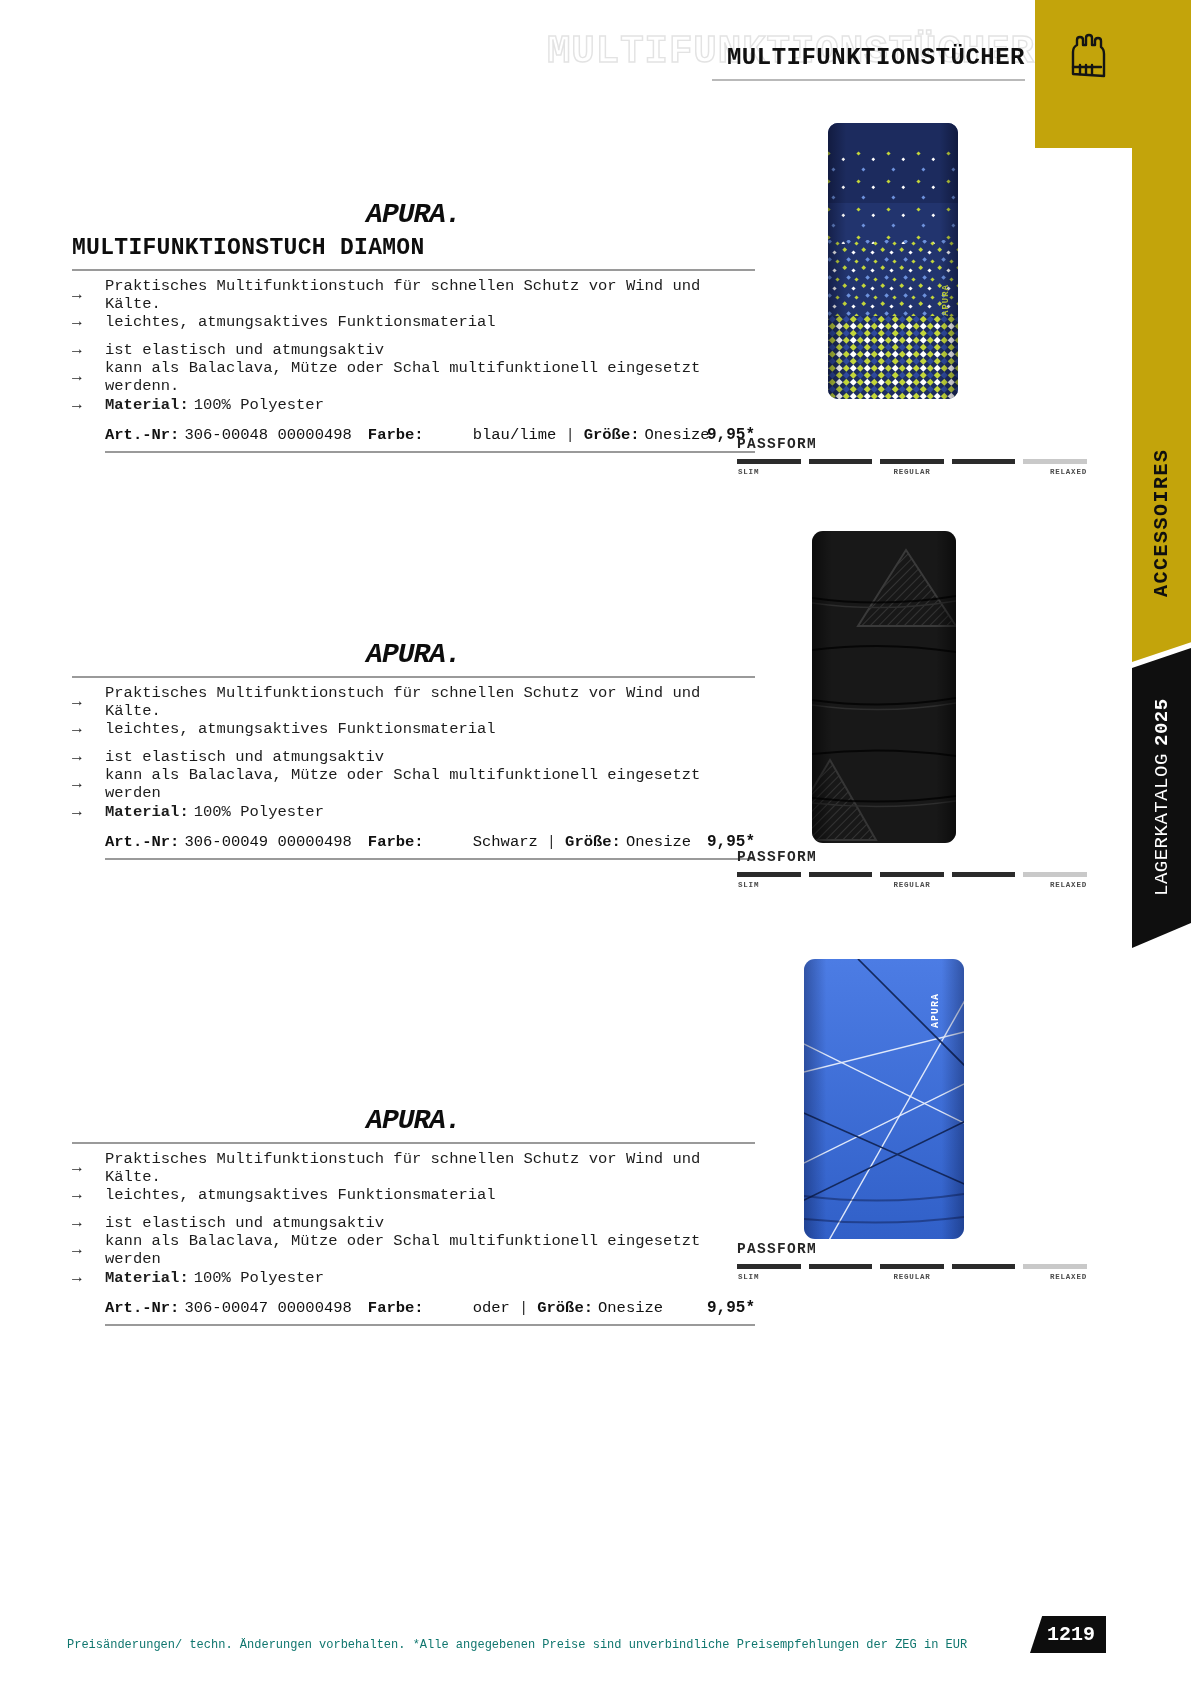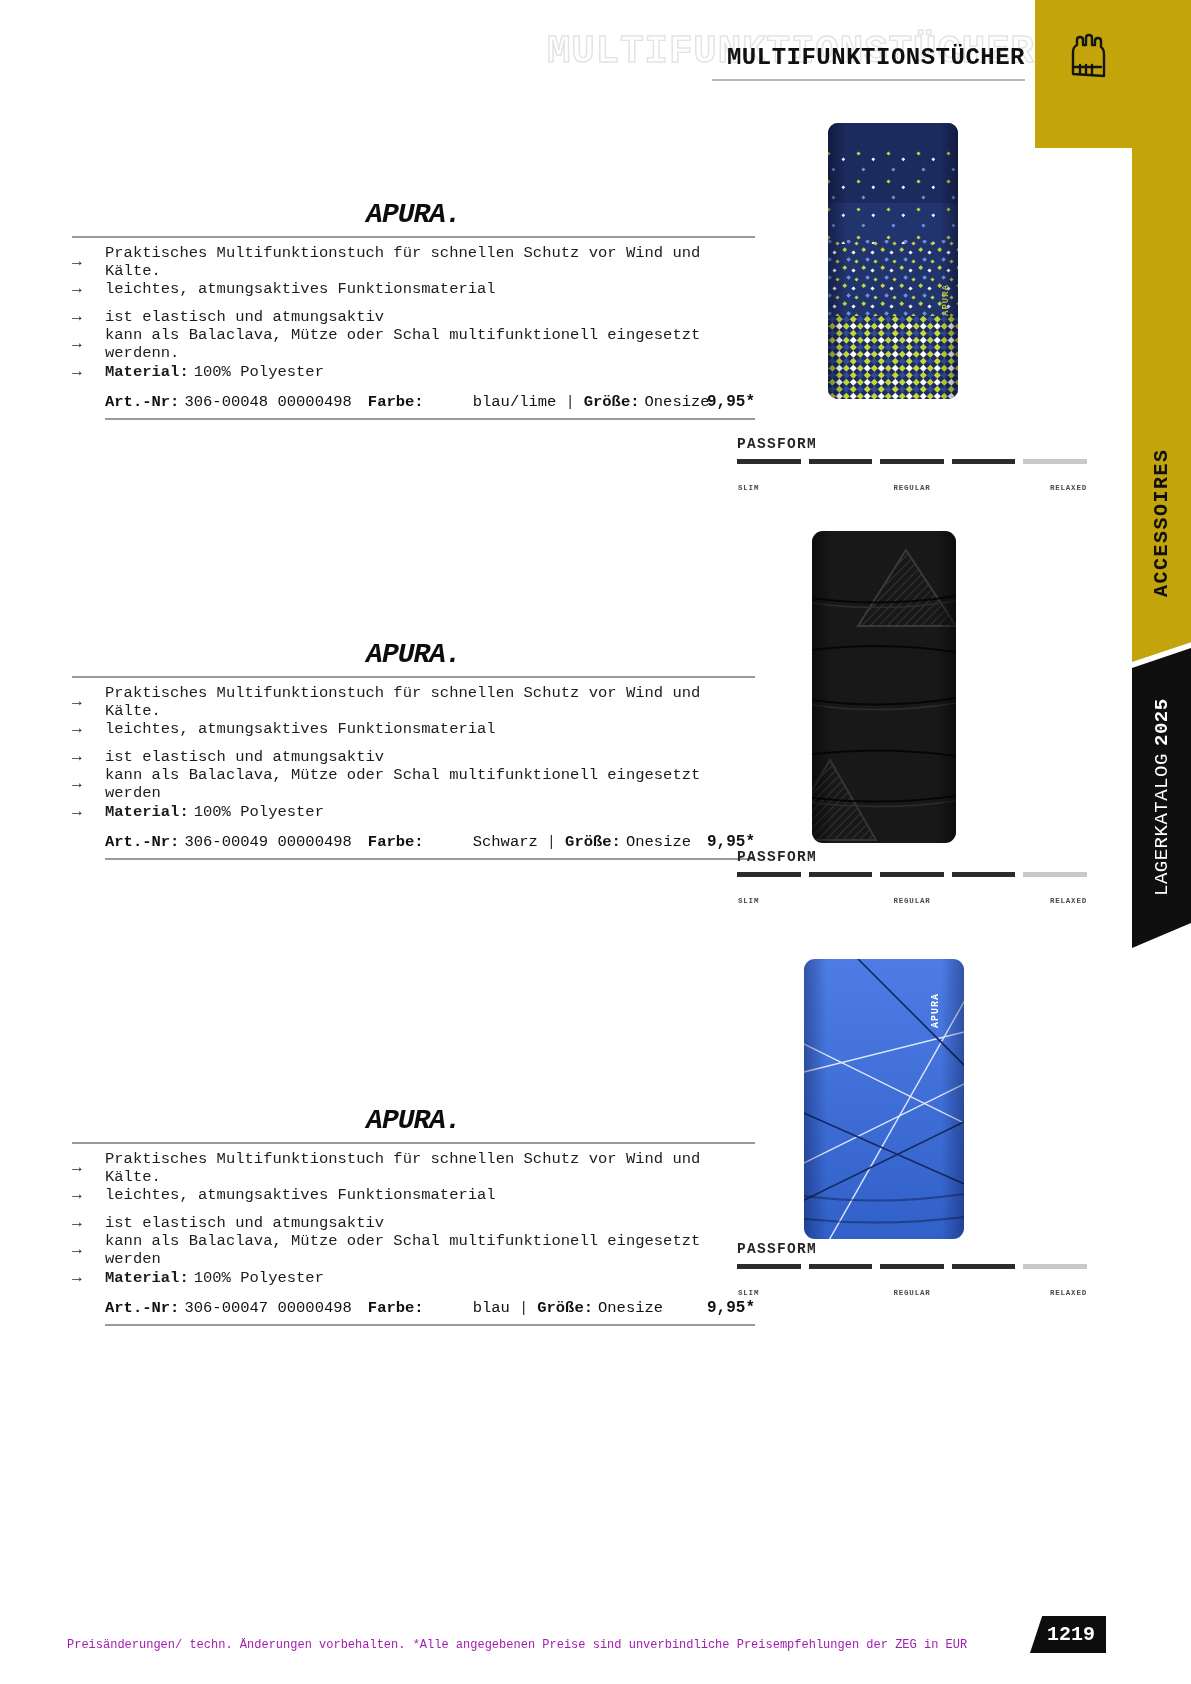--- a/index.html
+++ b/index.html
@@ -45,30 +45,30 @@
   .art-row .pipe{margin-right:9px;color:#333;}
   .price{position:absolute;right:0;top:0;font-weight:bold;font-size:16px;}
   .art-rule{margin-left:33px;margin-top:5px;height:2px;background:#9a9a9a;}
 
   
   .passform{position:absolute;left:737px;width:350px;}
   .pf-label{font-size:14.5px;font-weight:bold;letter-spacing:1.3px;color:#262626;}
   .pf-scale{display:flex;gap:8px;margin-top:7px;}
   .pf-seg{flex:1;height:5px;background:#2b2b2b;}
   .pf-seg.light{background:#c9c9c9;}
-  .pf-labels{position:relative;height:10px;margin-top:20px;font-size:7.5px;font-weight:bold;
+  .pf-labels{position:relative;height:10px;margin-top:4px;font-size:7.5px;font-weight:bold;
              color:#4a4a4a;letter-spacing:.8px;}
   .pf-slim{position:absolute;left:1px;}
   .pf-reg{position:absolute;left:50%;transform:translateX(-50%);}
   .pf-rel{position:absolute;right:0;}
 
   .scarf{position:absolute;}
 
   
-  .disclaimer{left:67px;top:1638px;font-size:12px;color:#a21caf;}
+  .disclaimer{left:67px;top:1638px;font-size:12px;color:#0f766e;}
   .page-box{left:1030px;top:1616px;width:76px;height:37px;background:#0d0d0d;color:#fff;
             clip-path:polygon(16% 0,100% 0,100% 100%,0 100%);display:flex;align-items:center;
             justify-content:center;font-size:20px;font-weight:bold;padding-left:6px;box-sizing:border-box;}
 </style>
 </head>
 <body>
 
 <div class="page">
 
   <div class="abs ghost-title">MULTIFUNKTIONSTÜCHER</div>
@@ -93,20 +93,21 @@
   </div>
 
   <div class="product" style="top:190px;">
     <div class="brand-row">
       <svg width="36" height="36" viewBox="0 0 36 36">
         <circle cx="18" cy="18" r="15" fill="none" stroke="#101010" stroke-width="3.4"></circle>
         <path d="M10 26 L19 8 L26 25 Q18 19 10 26 Z" fill="#101010"></path>
       </svg>
       <span class="brand-name">APURA.</span>
     </div>
+    <div class="p-title">MULTIFUNKTIONSTUCH DIAMON</div>
     <div class="p-rule"></div>
     <div class="bullets">
       <div class="bullet">
           <span class="arrow">→</span>
           <span class="btxt">Praktisches Multifunktionstuch für schnellen Schutz vor Wind und Kälte.</span>
         </div>
       <div class="bullet">
           <span class="arrow">→</span>
           <span class="btxt">leichtes, atmungsaktives Funktionsmaterial</span>
         </div>
@@ -301,21 +302,21 @@
       <div class="bullet">
           <span class="arrow">→</span>
           <span class="btxt">kann als Balaclava, Mütze oder Schal multifunktionell eingesetzt werden</span>
         </div>
       <div class="bullet">
           <span class="arrow">→</span>
           <span class="btxt"><b>Material:</b><span>100% Polyester</span></span>
         </div>
     </div>
     <div class="art-row">
-      <span class="lbl">Art.-Nr:</span><span class="val">306-00047 00000498</span><span class="lbl">Farbe:</span><span class="val2">blau</span><span class="pipe">|</span><span class="lbl">Größe:</span><span>Onesize</span>
+      <span class="lbl">Art.-Nr:</span><span class="val">306-00047 00000498</span><span class="lbl">Farbe:</span><span class="val2">oder</span><span class="pipe">|</span><span class="lbl">Größe:</span><span>Onesize</span>
       <span class="price">9,95*</span>
     </div>
     <div class="art-rule"></div>
   </div>
 
   <svg class="scarf" style="left:798px;top:956px;" width="172" height="286" viewBox="0 0 172 286">
     <defs>
       <linearGradient id="g3" x1="0" x2="0" y1="0" y2="1">
         <stop offset="0" stop-color="#4c7ce4"></stop>
           <stop offset="1" stop-color="#3160c8"></stop>

